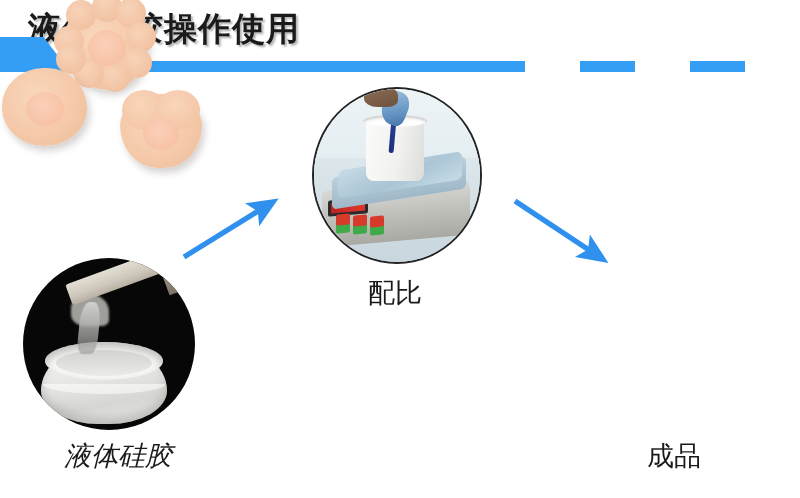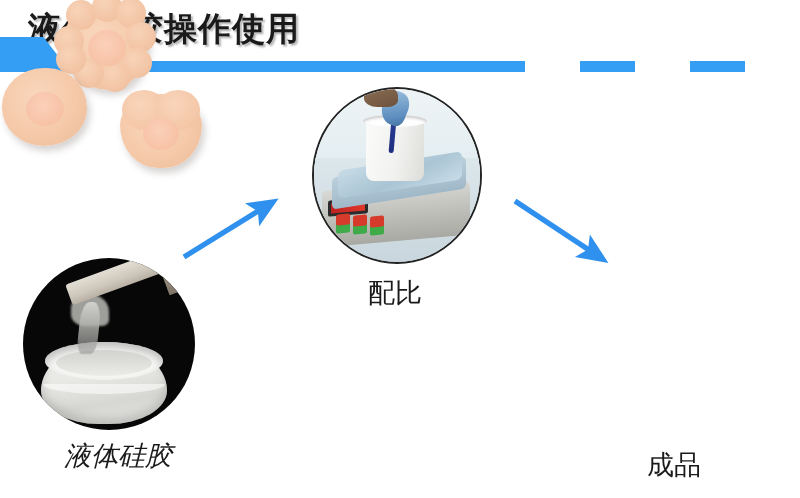--- a/index.html
+++ b/index.html
@@ -374,21 +374,21 @@
   .caption {
     position: absolute;
     font-size: 27px;
     color: #1a1a1a;
     line-height: 32px;
     white-space: nowrap;
     text-align: center;
   }
   #caption-silicone { left: 0px;   top: 440px; width: 236px; font-style: italic; }
   #caption-mixing   { left: 312px; top: 277px; width: 166px; }
-  #caption-products { left: 558px; top: 449px; width: 232px; }
+  #caption-products { left: 558px; top: 440px; width: 232px; }
 </style>
 </head>
 <body>
 
 <div id="page">
 
   <div class="header">
     <div class="header-title">液体硅胶操作使用</div>
     <div class="header-accent" style="background: rgb(51, 158, 244);"></div>
     <div class="header-bar-solid" style="background: rgb(51, 158, 244);"></div>

